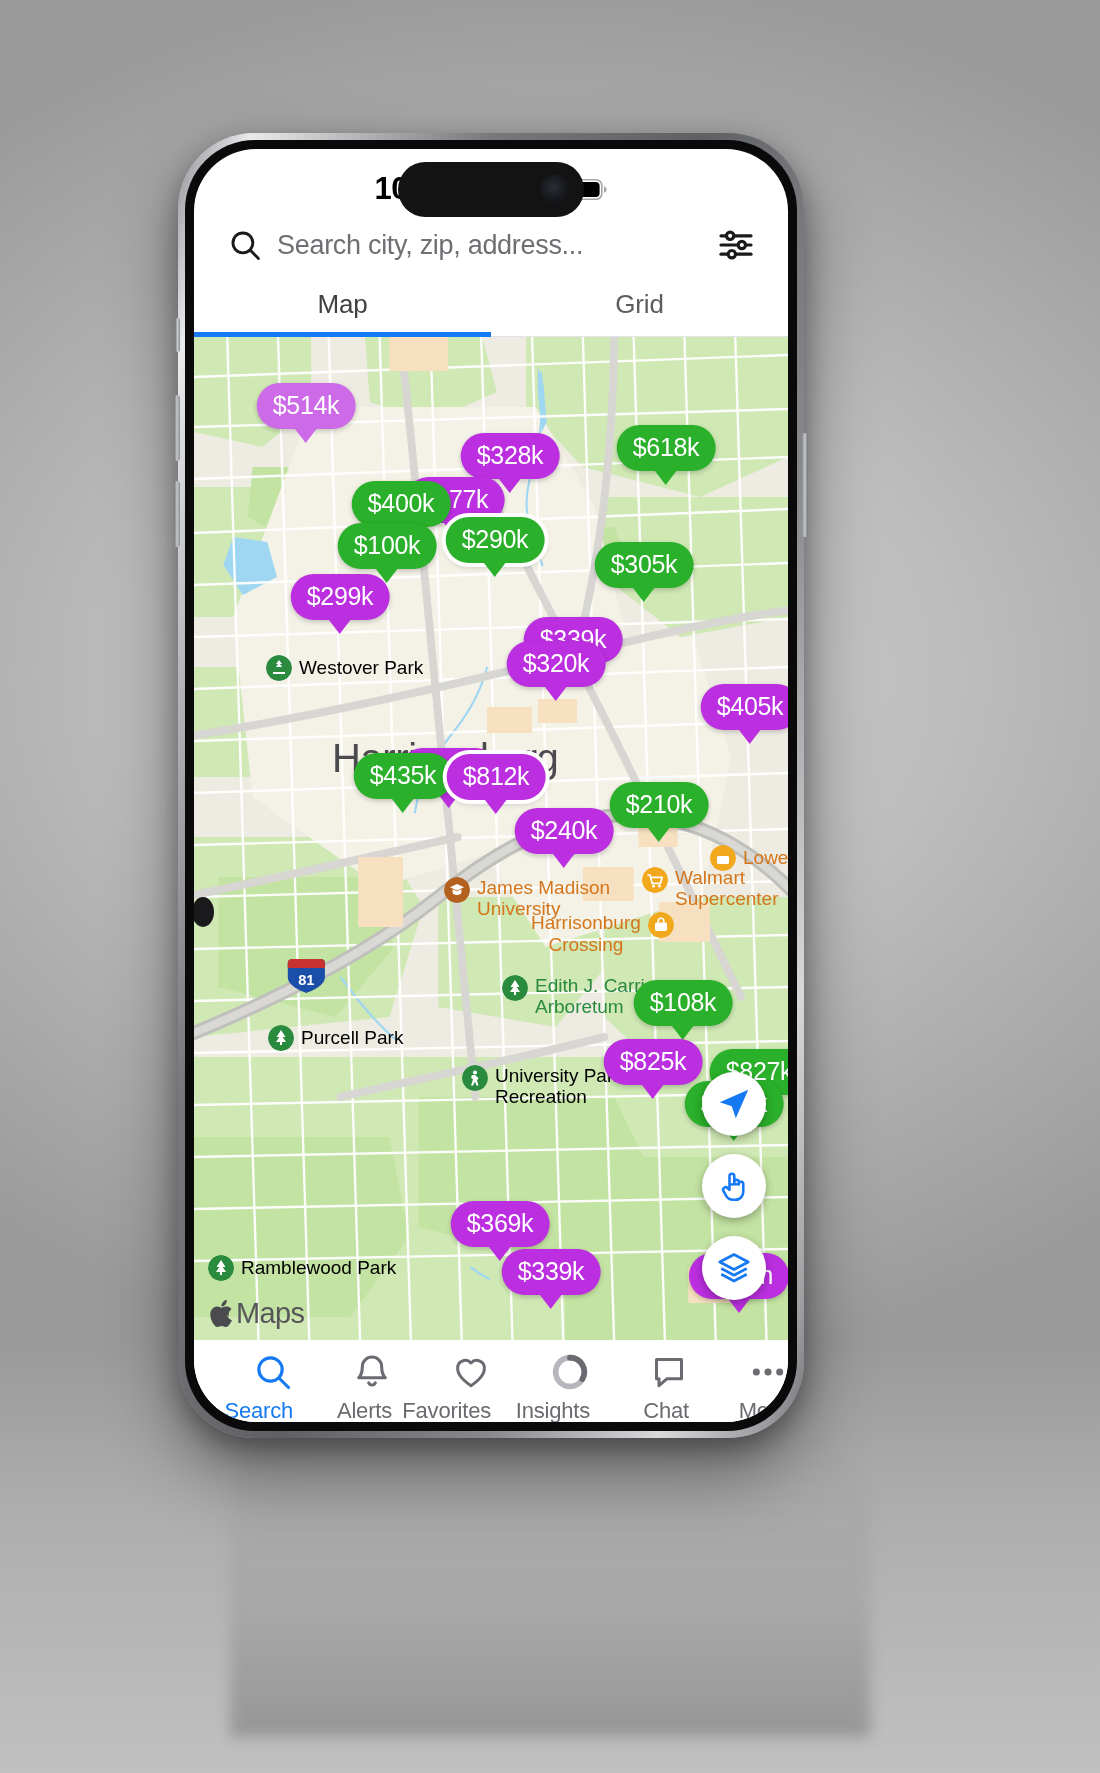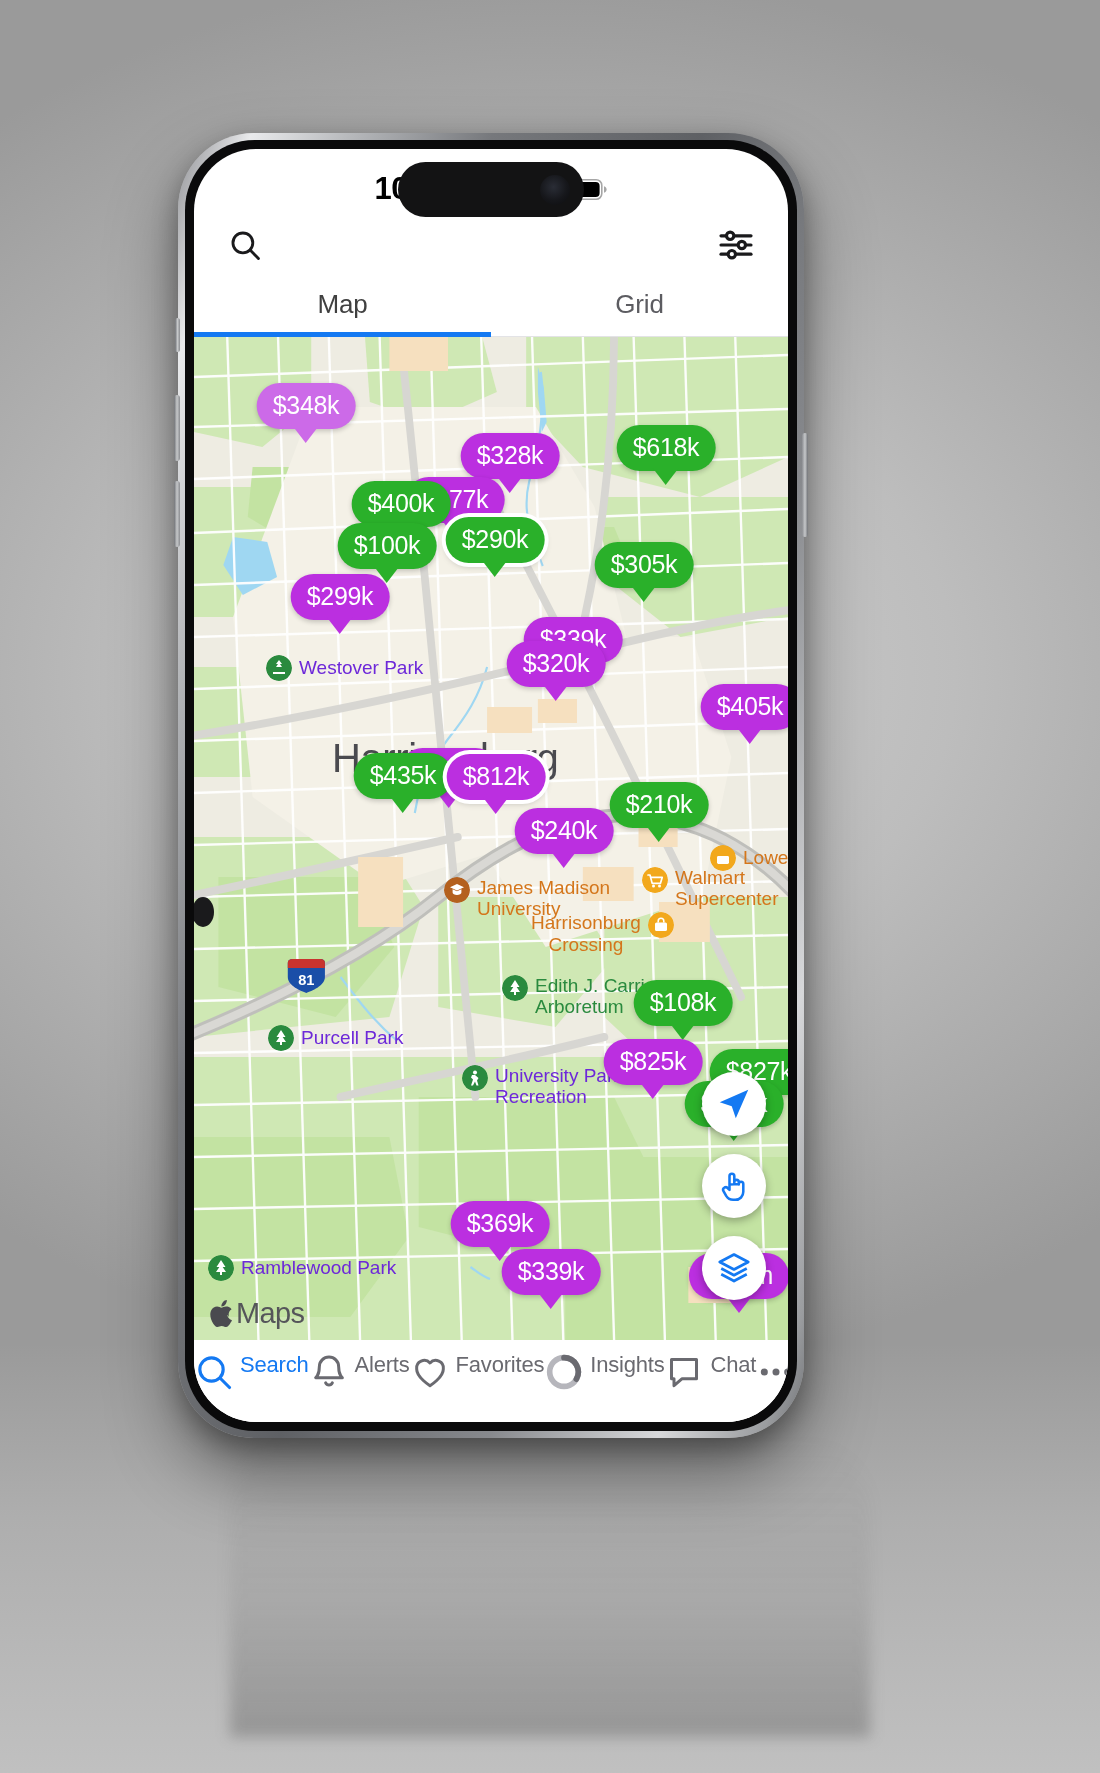--- a/index.html
+++ b/index.html
@@ -101,21 +101,21 @@
     position: relative;
     height: 1003px;
     background: #eceadf;
     overflow: hidden;
   }
   .map-svg { position: absolute; inset: 0; width: 100%; height: 100%; display: block; }
 
   
   .maplabel { position: absolute; font-size: 19px; line-height: 1.08; white-space: nowrap; pointer-events: none; }
   .maplabel.city { font-size: 40px; color: #4a4a4f; letter-spacing: -.4px; font-weight: 400; }
-  .maplabel.park { color: #6d28d9; }
+  .maplabel.park { color: #000000; }
   .maplabel.poi  { color: #d4761b; }
   .maplabel.arbo { color: #2a8a3e; }
   .lbl-row { display: flex; align-items: center; gap: 7px; }
   .lbl-ico { width: 26px; height: 26px; border-radius: 50%; flex: 0 0 auto; display:block;}
   .two-line { display: block; }
 
   
   .pin { position: absolute; transform: translate(-50%, -100%); }
   .pin-bubble {
     position: relative;
@@ -155,21 +155,21 @@
   .apple-logo { width: 25px; height: 29px; display:block; }
   .leftdot { position: absolute; left: -2px; top: 560px; width: 22px; height: 30px;
              border-radius: 50%; background: #1a1a1c; }
 
   
   .tabbar {
     position: relative;
     height: 112px; background: #fff;
     display: flex; align-items: flex-start; padding-top: 12px;
   }
-  .navitem { flex: 1; display: flex; flex-direction: row; align-items: flex-start; gap: 6px; }
+  .navitem { flex: 1; display: flex; flex-direction: column; align-items: flex-end; gap: 6px; }
   .navlabel { font-size: 22px; color: #6a6a70; letter-spacing: -.2px; }
   .navitem.active .navlabel { color: #1479f2; }
   .navicon { width: 40px; height: 40px; display: block; }
 </style>
 </head>
 <body>
 
 <div class="desk-glow"></div>
 <div class="phone-reflection"></div>
 
@@ -211,20 +211,21 @@
           </svg>
         </div>
       </div>
 
       <div class="searchrow">
         <div class="search-input-wrap">
           <svg width="34" height="34" viewBox="0 0 24 24">
             <circle cx="10.5" cy="10.5" r="7" fill="none" stroke="#1a1a1c" stroke-width="2"></circle>
             <line x1="15.6" y1="15.6" x2="21.5" y2="21.5" stroke="#1a1a1c" stroke-width="2" stroke-linecap="round"></line>
           </svg>
+          <span class="search-placeholder">Search city, zip, address...</span>
         </div>
         <svg class="filter-btn" viewBox="0 0 24 24">
           <g stroke="#1a1a1c" stroke-width="1.9" stroke-linecap="round">
             <line x1="3" y1="6.5" x2="21" y2="6.5"></line>
             <line x1="3" y1="12" x2="21" y2="12"></line>
             <line x1="3" y1="17.5" x2="21" y2="17.5"></line>
           </g>
           <g fill="#fff" stroke="#1a1a1c" stroke-width="1.9">
             <circle cx="8.5" cy="6.5" r="2.2"></circle>
             <circle cx="15.5" cy="12" r="2.2"></circle>
@@ -438,21 +439,21 @@
               <circle cx="13" cy="13" r="13" fill="#f2a81c"></circle>
               <rect x="7" y="11" width="12" height="8" rx="1.4" fill="#fff"></rect>
             </svg>
             <span>Lowe's</span>
           </span>
         </div>
 
         <div class="maplabel city" style="left:138px; top:400px;">Harrisonburg</div>
 
         <div class="pin lilac" style="left:112px; top:92px;">
-            <div class="pin-bubble">$348k</div>
+            <div class="pin-bubble">$514k</div>
           </div>
         <div class="pin purple" style="left:316px; top:142px;">
             <div class="pin-bubble">$328k</div>
           </div>
         <div class="pin green" style="left:472px; top:134px;">
             <div class="pin-bubble">$618k</div>
           </div>
         <div class="pin purple" style="left:261px; top:186px; z-index:2;">
             <div class="pin-bubble">$277k</div>
           </div>

